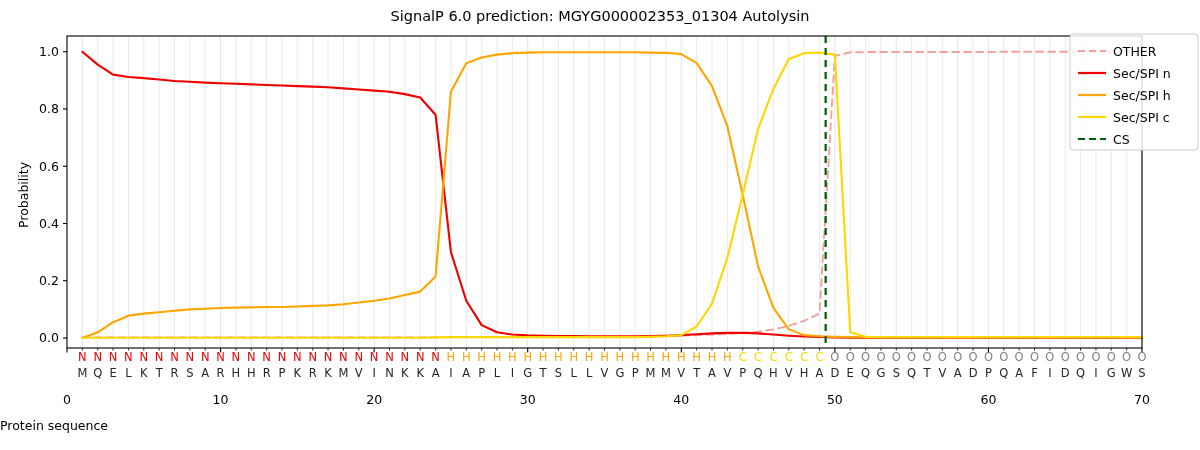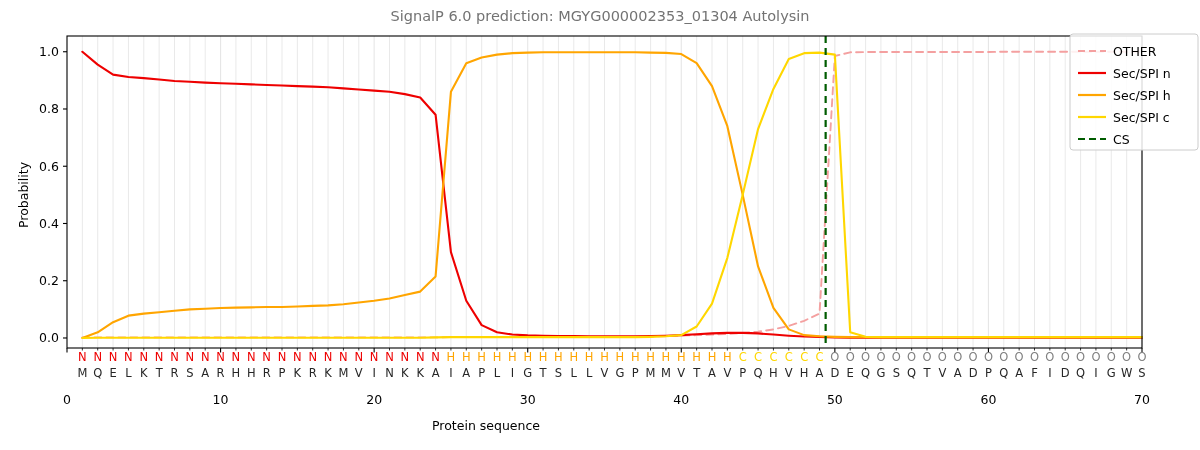--- a/index.html
+++ b/index.html
@@ -1,20 +1,20 @@
 <!DOCTYPE html>
 <html><head>
 <meta charset="utf-8">
 <style>
   html,body{margin:0;padding:0;background:#ffffff;}
   body{width:1200px;height:450px;font-family:"DejaVu Sans",sans-serif;overflow:hidden;}
   #root{position:relative;width:1200px;height:450px;background:#ffffff;}
-  .title{position:absolute;left:0;top:8px;width:1200px;text-align:center;font-size:14.5px;color:#737373;}
+  .title{position:absolute;left:0;top:8px;width:1200px;text-align:center;font-size:14.5px;color:#000000;}
   .ylabel{position:absolute;transform:rotate(-90deg);transform-origin:left top;font-size:12.5px;color:#000;white-space:nowrap;}
-  .xlabel{position:absolute;font-size:12.5px;color:#000;text-align:center;width:972px;left:0;}
+  .xlabel{position:absolute;font-size:12.5px;color:#000;width:972px;left:0;}
   svg{position:absolute;left:0;top:0;}
   text{font-family:"DejaVu Sans",sans-serif;}
   .tick{font-size:12.5px;fill:#000;}
   .seqletter{font-size:11.5px;fill:#262626;}
   .stateletter{font-size:11.5px;}
   .legendtext{font-size:12.5px;fill:#000;}
 </style>
 </head>
 <body>
 

